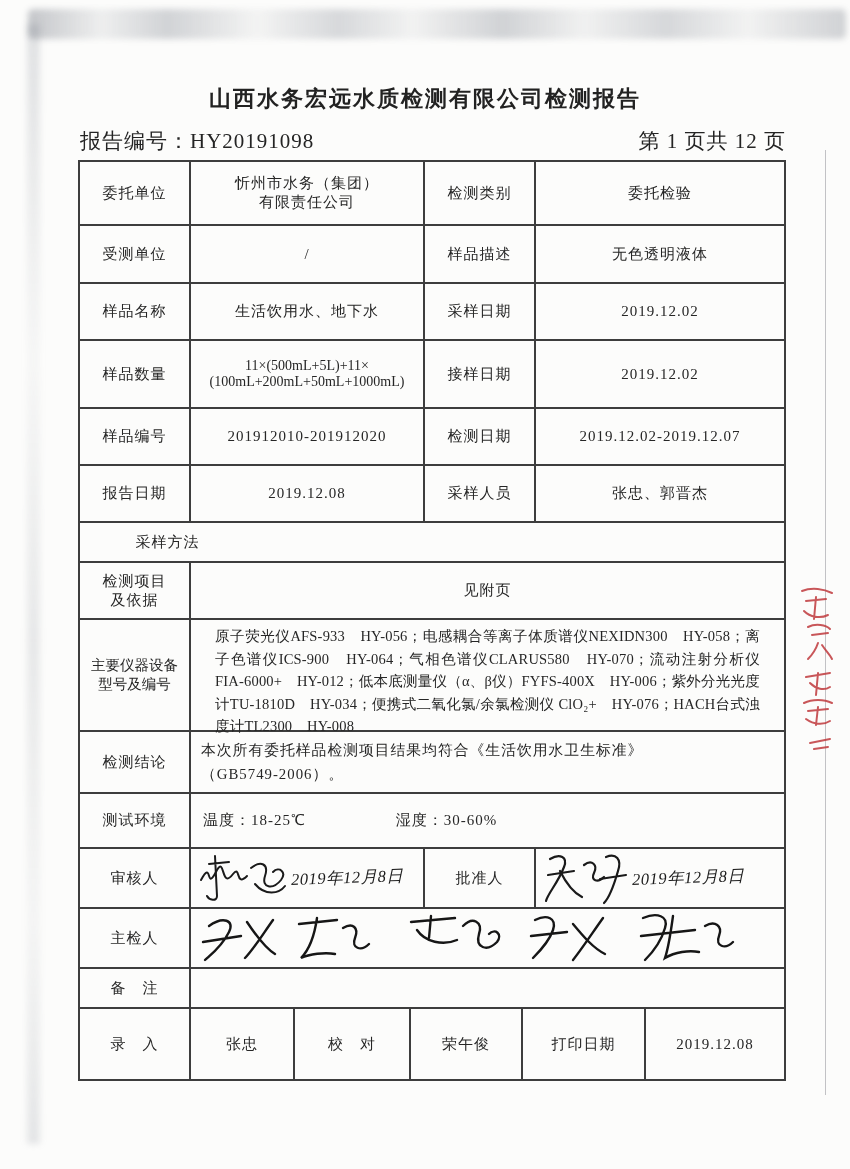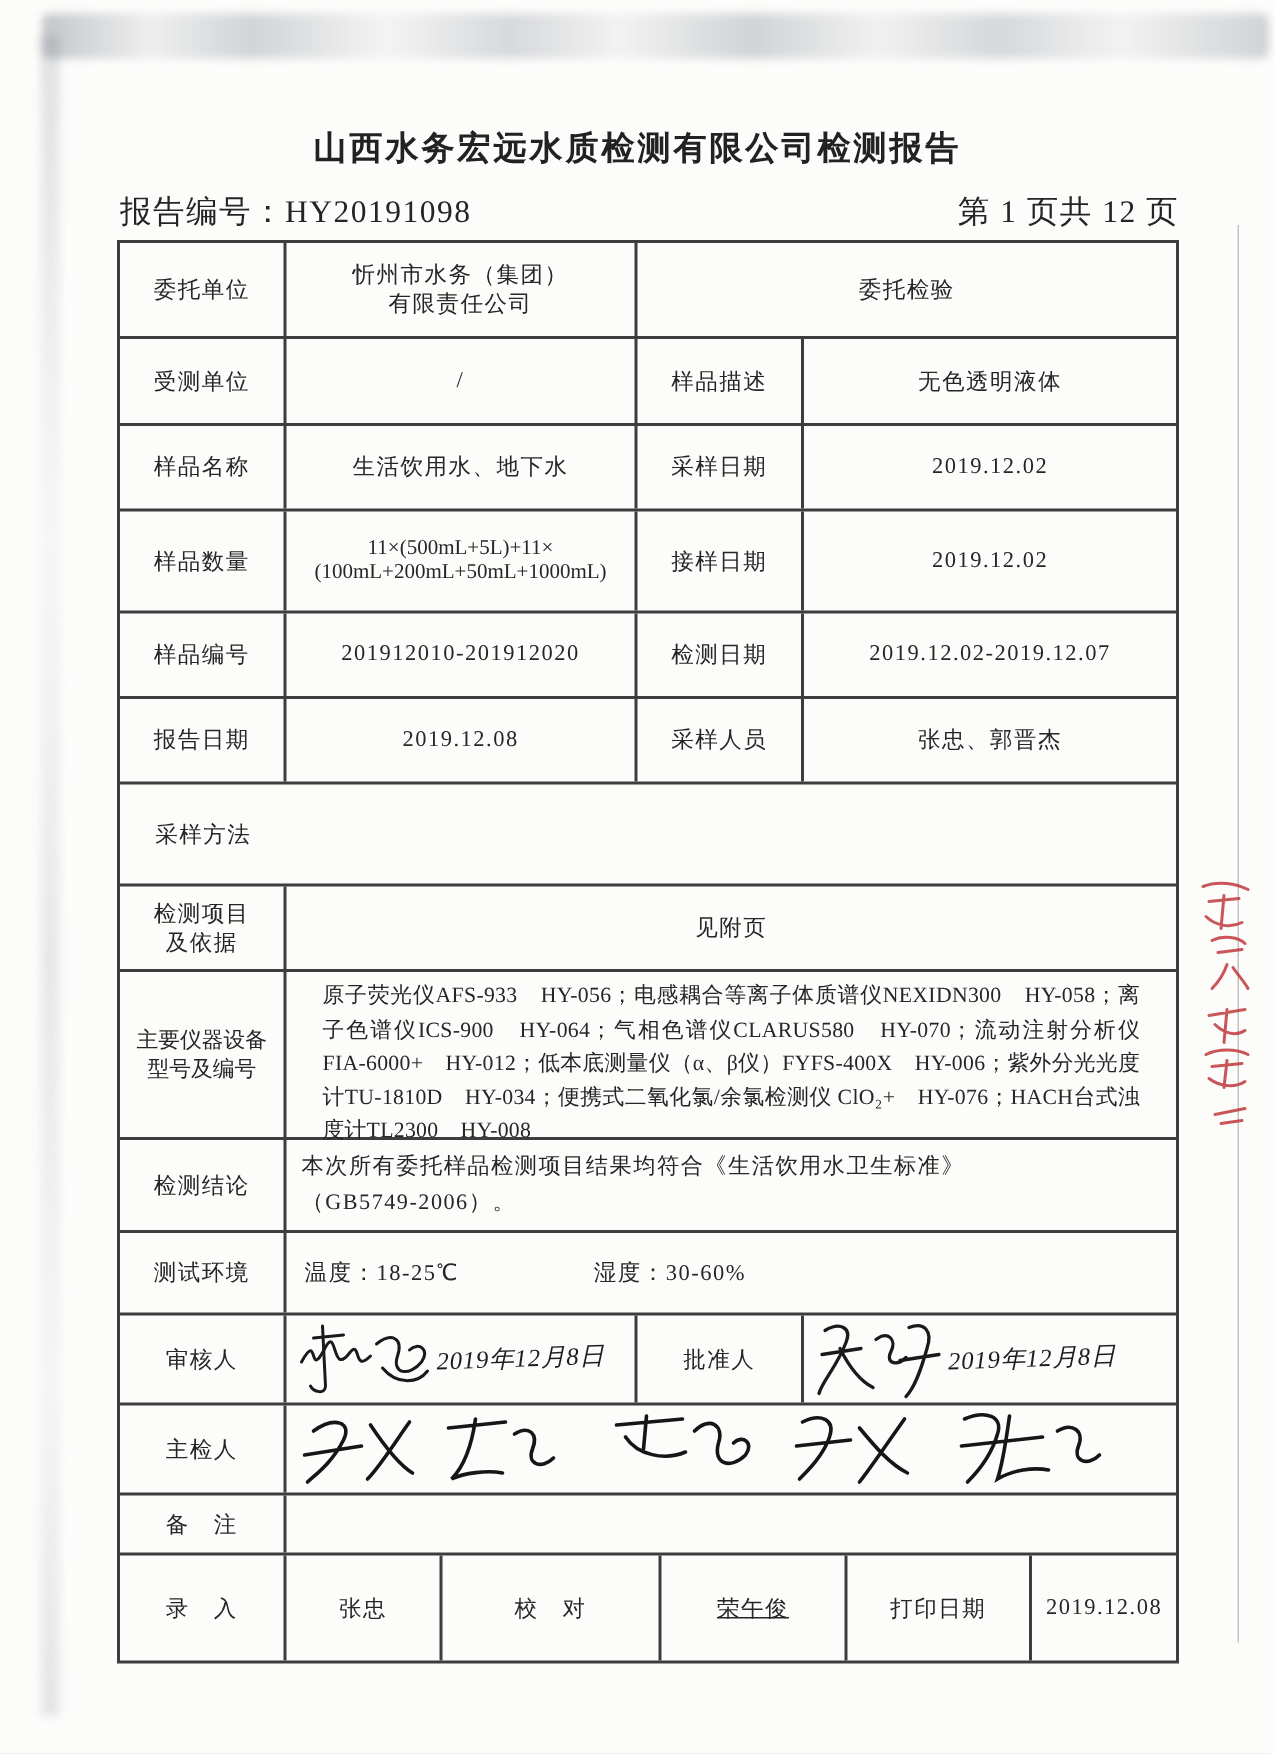--- a/index.html
+++ b/index.html
@@ -65,26 +65,26 @@
   .c1 { width: 111px; } .c2 { width: 234px; } .c3 { width: 111px; } .c4 { flex: 1; }
   .cw { flex: 1; }
   .pre { white-space: pre-line; }
   .left-al { justify-content: flex-start; text-align: left; }
   .just {
     display: block; text-align: justify; font-size: 14.5px;
     line-height: 22.5px; padding: 5px 24px; letter-spacing: 0.2px;
   }
   .r1 { height: 64px; } .r2 { height: 58px; } .r3 { height: 57px; }
   .r4 { height: 68px; } .r5 { height: 57px; } .r6 { height: 57px; }
-  .r7 { height: 68px; } .r8 { height: 57px; } .r9 { height: 112px; }
+  .r7 { height: 40px; padding-left: 32px; } .r8 { height: 57px; } .r9 { height: 112px; }
   .r10 { height: 62px; } .r11 { height: 55px; } .r12 { height: 60px; }
   .r13 { height: 60px; } .r14 { height: 40px; } .r15 { height: 70px; }
   
-  .b1 { width: 111px; } .b2 { width: 104px; } .b3 { width: 146px; }
-  .b4 { width: 124px; text-decoration: underline; } .b5 { width: 123px; } .b6 { flex: 1; }
+  .b1 { width: 111px; } .b2 { width: 104px; } .b3 { width: 116px; }
+  .b4 { width: 112px; } .b5 { width: 123px; } .b6 { flex: 1; }
   
   .conc { font-size: 14.8px; line-height: 24px; padding: 6px 10px; align-items: flex-start; }
   .env-cell { gap: 90px; padding-left: 12px; font-size: 15px; }
   
   .sig-cell { overflow: visible; justify-content: flex-start; padding: 0 4px; }
   .sig-date {
     font-style: italic; font-size: 16.5px; letter-spacing: 0.5px;
     transform: rotate(-2deg); white-space: nowrap; color: #1c1c1c;
   }
   .sig-svg { flex-shrink: 0; }
@@ -107,20 +107,21 @@
     <span>报告编号：HY20191098</span>
     <span>第 1 页共 12 页</span>
   </div>
 
   <div class="doc-table">
 
     <div class="trow r1">
       <div class="cell c1">委托单位</div>
       <div class="cell c2 pre">忻州市水务（集团）
 有限责任公司</div>
+      <div class="cell c3">检测类别</div>
       <div class="cell c4">委托检验</div>
     </div>
 
     <div class="trow r2">
       <div class="cell c1">受测单位</div>
       <div class="cell c2">/</div>
       <div class="cell c3">样品描述</div>
       <div class="cell c4">无色透明液体</div>
     </div>
 

